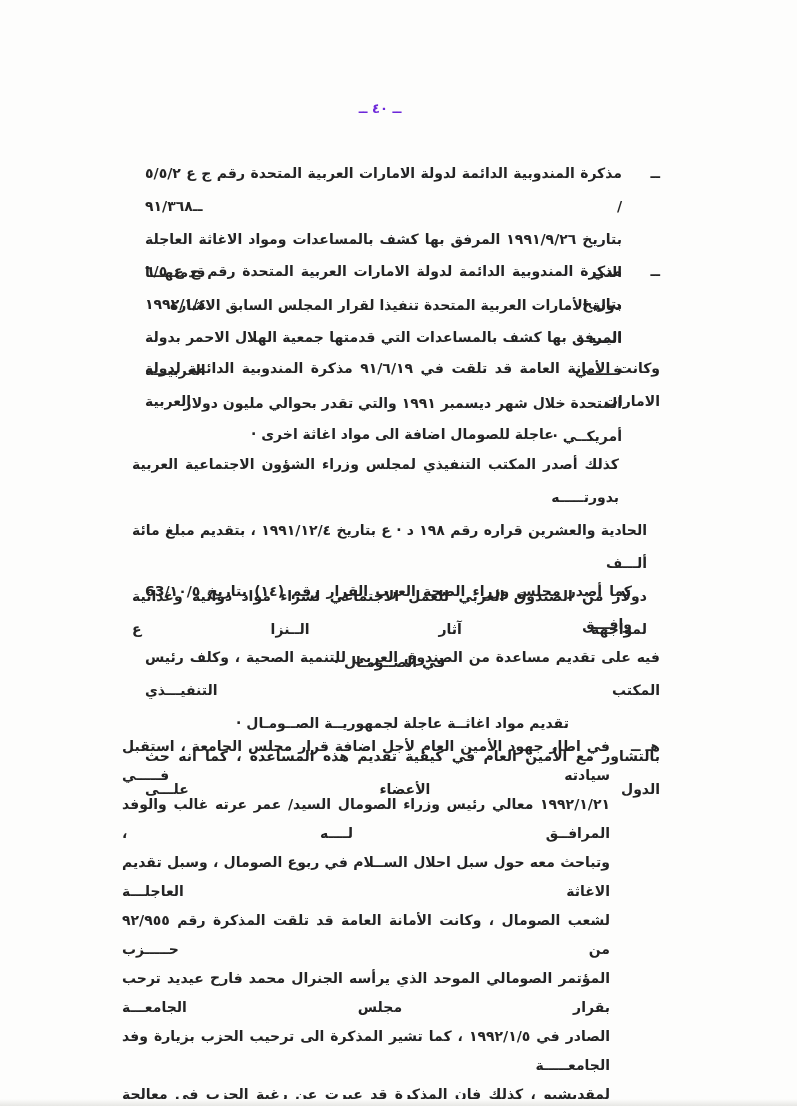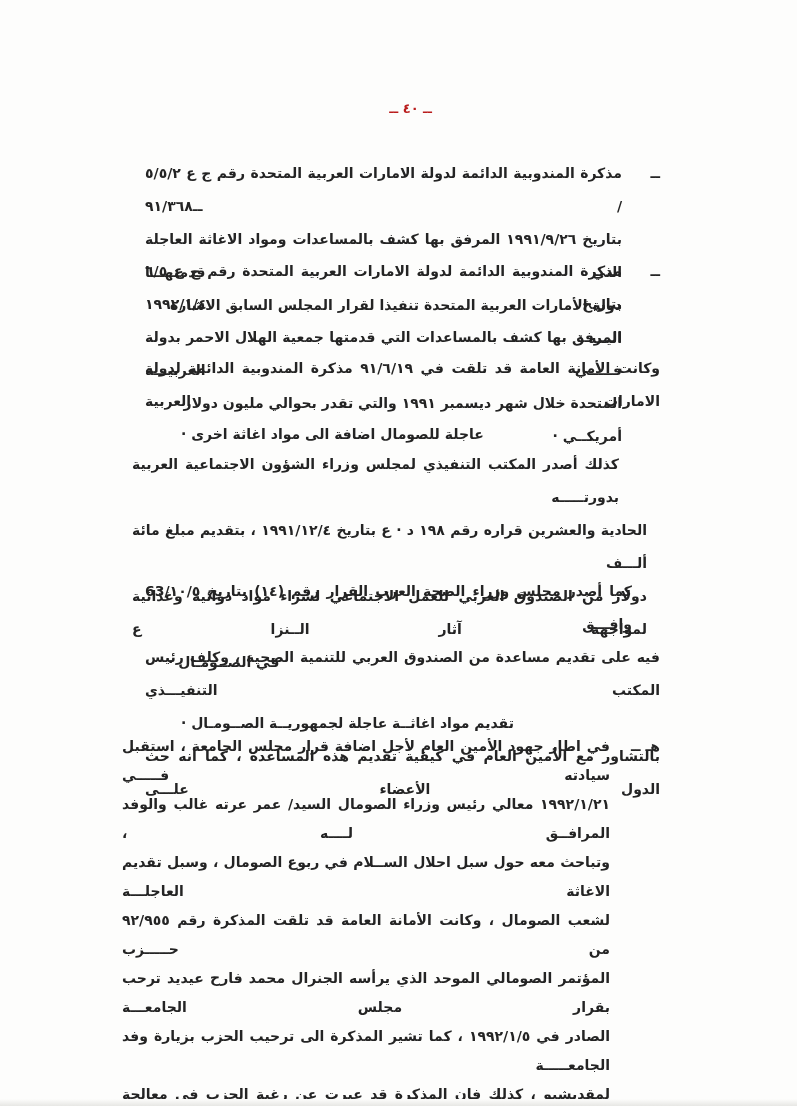--- a/index.html
+++ b/index.html
@@ -9,21 +9,21 @@
     margin:0 auto;
     background:#fdfdfc;
     font-family:"DejaVu Sans",sans-serif;
     color:#242424;
     font-weight:bold;
     direction:rtl;
     overflow:hidden;
   }
   .page-number{
     position:absolute;top:101px;left:328px;width:104px;
-    text-align:right;font-size:13px;letter-spacing:1px;color:#b91c1c;
+    text-align:center;font-size:13px;letter-spacing:1px;color:#6d28d9;
   }
   .para{position:absolute;font-size:14px;}
   .para .marker{
     position:absolute;top:0;right:0;
     line-height:inherit;white-space:nowrap;
   }
   
   .pA{top:157px;right:137px;width:515px;line-height:33px;}
   .pA .body{padding-right:38px;}
   .pB{top:255px;right:137px;width:515px;line-height:33px;}
@@ -31,21 +31,21 @@
   
   .pC{top:352px;right:137px;width:515px;line-height:33px;}
   .pD{top:448px;right:150px;width:515px;line-height:33px;}
   .pE{top:575px;right:137px;width:515px;line-height:33px;}
   
   .pF{top:732px;right:187px;width:488px;line-height:29px;}
   .pF .marker{right:-50px;width:48px;text-align:right;}
   .line{min-height:1em;}
   .line.j{text-align:justify;text-align-last:justify;}
   .line.r{text-align:right;}
-  .line.l{text-align:left;margin-left:36px;}
+  .line.l{text-align:center;}
   .line.ind{padding-right:28px;}
   .scan-edge{
     position:absolute;left:0;right:0;bottom:0;height:7px;
     background:linear-gradient(#fdfdfc,#e7e7e4);
   }
 </style>
 </head>
 <body>
 
 <div class="page">

